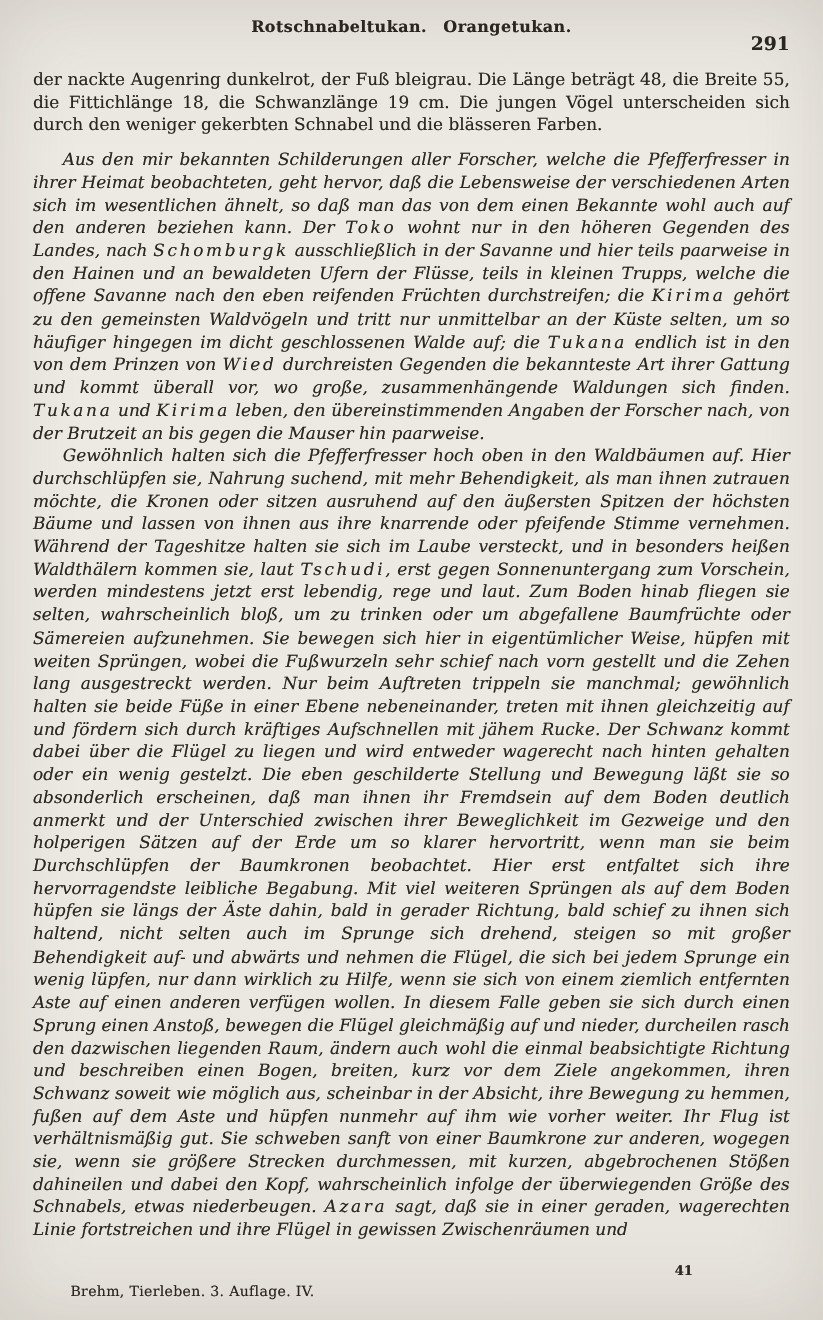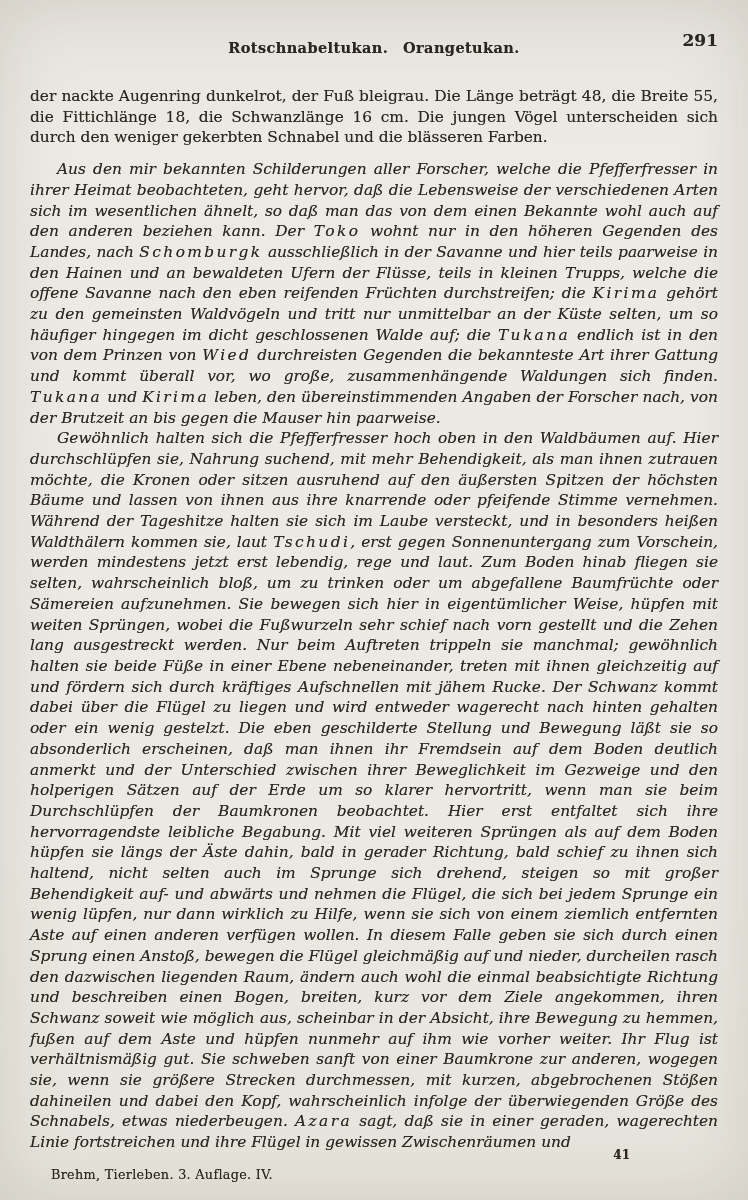--- a/index.html
+++ b/index.html
@@ -15,21 +15,21 @@
     overflow: hidden;
     background: var(--paper, #ebe8e2);
     background-image: linear-gradient(180deg, #e7e4de 0%, #edeae4 12%, #ecE9e3 70%, #e6e3dc 100%);
     box-shadow: inset 0 0 70px rgba(110, 100, 85, 0.18);
     color: var(--ink, #2b2720);
     font-family: "DejaVu Serif", "Liberation Serif", serif;
     text-shadow: 0 0 0.4px rgba(43, 39, 32, 0.55);
   }
   .header {
     position: relative;
-    padding-top: 38px;
+    padding-top: 14px;
     text-align: center;
     height: 26px;
   }
   .running-title {
     font-size: 14.5px;
     font-weight: bold;
     letter-spacing: 0.4px;
     white-space: pre;
   }
   .page-number {
@@ -54,21 +54,21 @@
   .spaced { letter-spacing: 2.4px; }
   .footer {
     position: absolute;
     left: 0;
     right: 0;
     bottom: 0;
     height: 70px;
   }
   .signature {
     position: absolute;
-    left: 51px;
+    left: 64px;
     bottom: 18px;
     font-size: 12.8px;
     letter-spacing: 0.3px;
   }
   .sheet-number {
     position: absolute;
     right: 118px;
     bottom: 38px;
     font-size: 12px;
     font-weight: bold;
@@ -78,21 +78,21 @@
 <body>
 
 <div class="page" style="--paper: #ebe8e2; --ink: #2b2720;">
 
   <div class="header">
     <span class="running-title">Rotschnabeltukan. Orangetukan.</span>
     <span class="page-number">291</span>
   </div>
 
   <div class="text-block">
-      <p class="para"><span>der nackte Augenring dunkelrot, der Fuß bleigrau.  Die Länge beträgt 48, die Breite 55, die Fittichlänge 18, die Schwanzlänge 16 cm.  Die jungen Vögel unterscheiden sich durch den weniger gekerbten Schnabel und die blässeren Farben.</span></p>
+      <p class="para"><span>der nackte Augenring dunkelrot, der Fuß bleigrau.  Die Länge beträgt 48, die Breite 55, die Fittichlänge 18, die Schwanzlänge 19 cm.  Die jungen Vögel unterscheiden sich durch den weniger gekerbten Schnabel und die blässeren Farben.</span></p>
       <p class="para indent space-before"><span>Aus den mir bekannten Schilderungen aller Forscher, welche die Pfefferfresser in ihrer Heimat beobachteten, geht hervor, daß die Lebensweise der verschiedenen Arten sich im wesentlichen ähnelt, so daß man das von dem einen Bekannte wohl auch auf den anderen beziehen kann.  Der </span><span class="spaced">Toko</span><span> wohnt nur in den höheren Gegenden des Landes, nach </span><span class="spaced">Schomburgk</span><span> ausschließlich in der Savanne und hier teils paarweise in den Hainen und an bewaldeten Ufern der Flüsse, teils in kleinen Trupps, welche die offene Savanne nach den eben reifenden Früchten durchstreifen; die </span><span class="spaced">Kirima</span><span> gehört zu den gemeinsten Waldvögeln und tritt nur unmittelbar an der Küste selten, um so häufiger hingegen im dicht geschlossenen Walde auf; die </span><span class="spaced">Tukana</span><span> endlich ist in den von dem Prinzen von </span><span class="spaced">Wied</span><span> durchreisten Gegenden die bekannteste Art ihrer Gattung und kommt überall vor, wo große, zusammenhängende Waldungen sich finden.  </span><span class="spaced">Tukana</span><span> und </span><span class="spaced">Kirima</span><span> leben, den übereinstimmenden Angaben der Forscher nach, von der Brutzeit an bis gegen die Mauser hin paarweise.</span></p>
       <p class="para indent"><span>Gewöhnlich halten sich die Pfefferfresser hoch oben in den Waldbäumen auf.  Hier durchschlüpfen sie, Nahrung suchend, mit mehr Behendigkeit, als man ihnen zutrauen möchte, die Kronen oder sitzen ausruhend auf den äußersten Spitzen der höchsten Bäume und lassen von ihnen aus ihre knarrende oder pfeifende Stimme vernehmen.  Während der Tageshitze halten sie sich im Laube versteckt, und in besonders heißen Waldthälern kommen sie, laut </span><span class="spaced">Tschudi</span><span>, erst gegen Sonnenuntergang zum Vorschein, werden mindestens jetzt erst lebendig, rege und laut.  Zum Boden hinab fliegen sie selten, wahrscheinlich bloß, um zu trinken oder um abgefallene Baumfrüchte oder Sämereien aufzunehmen.  Sie bewegen sich hier in eigentümlicher Weise, hüpfen mit weiten Sprüngen, wobei die Fußwurzeln sehr schief nach vorn gestellt und die Zehen lang ausgestreckt werden.  Nur beim Auftreten trippeln sie manchmal; gewöhnlich halten sie beide Füße in einer Ebene nebeneinander, treten mit ihnen gleichzeitig auf und fördern sich durch kräftiges Aufschnellen mit jähem Rucke.  Der Schwanz kommt dabei über die Flügel zu liegen und wird entweder wagerecht nach hinten gehalten oder ein wenig gestelzt.  Die eben geschilderte Stellung und Bewegung läßt sie so absonderlich erscheinen, daß man ihnen ihr Fremdsein auf dem Boden deutlich anmerkt und der Unterschied zwischen ihrer Beweglichkeit im Gezweige und den holperigen Sätzen auf der Erde um so klarer hervortritt, wenn man sie beim Durchschlüpfen der Baumkronen beobachtet.  Hier erst entfaltet sich ihre hervorragendste leibliche Begabung.  Mit viel weiteren Sprüngen als auf dem Boden hüpfen sie längs der Äste dahin, bald in gerader Richtung, bald schief zu ihnen sich haltend, nicht selten auch im Sprunge sich drehend, steigen so mit großer Behendigkeit auf- und abwärts und nehmen die Flügel, die sich bei jedem Sprunge ein wenig lüpfen, nur dann wirklich zu Hilfe, wenn sie sich von einem ziemlich entfernten Aste auf einen anderen verfügen wollen.  In diesem Falle geben sie sich durch einen Sprung einen Anstoß, bewegen die Flügel gleichmäßig auf und nieder, durcheilen rasch den dazwischen liegenden Raum, ändern auch wohl die einmal beabsichtigte Richtung und beschreiben einen Bogen, breiten, kurz vor dem Ziele angekommen, ihren Schwanz soweit wie möglich aus, scheinbar in der Absicht, ihre Bewegung zu hemmen, fußen auf dem Aste und hüpfen nunmehr auf ihm wie vorher weiter.  Ihr Flug ist verhältnismäßig gut.  Sie schweben sanft von einer Baumkrone zur anderen, wogegen sie, wenn sie größere Strecken durchmessen, mit kurzen, abgebrochenen Stößen dahineilen und dabei den Kopf, wahrscheinlich infolge der überwiegenden Größe des Schnabels, etwas niederbeugen.  </span><span class="spaced">Azara</span><span> sagt, daß sie in einer geraden, wagerechten Linie fortstreichen und ihre Flügel in gewissen Zwischenräumen und</span></p>
     </div>
 
   <div class="footer">
     <span class="signature">Brehm, Tierleben.  3. Auflage.  IV.</span>
     <span class="sheet-number">41</span>
   </div>
 
 </div>

